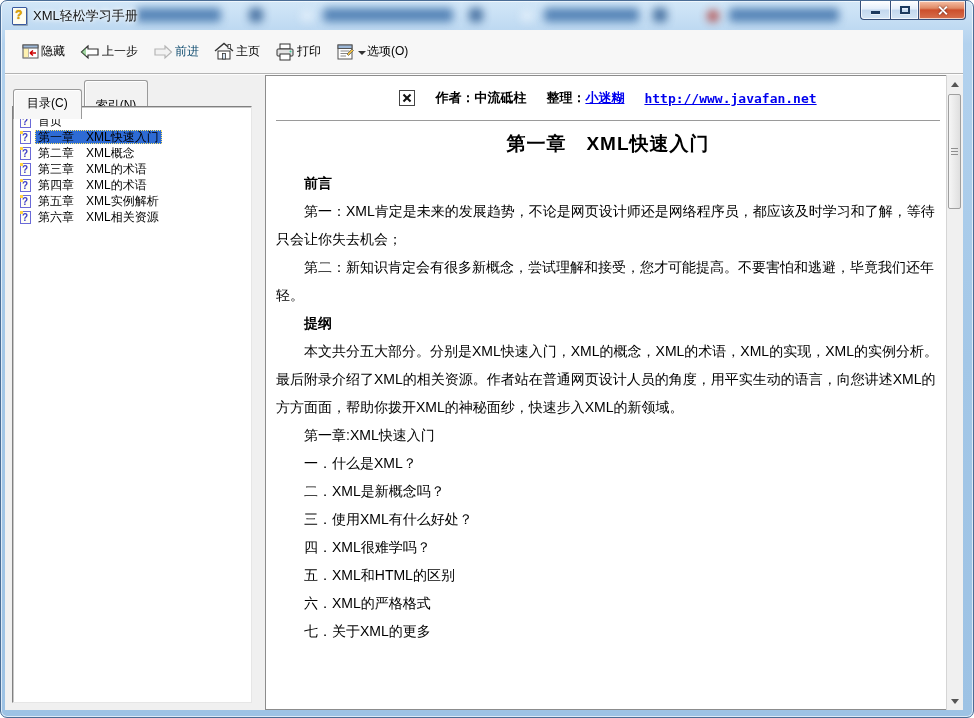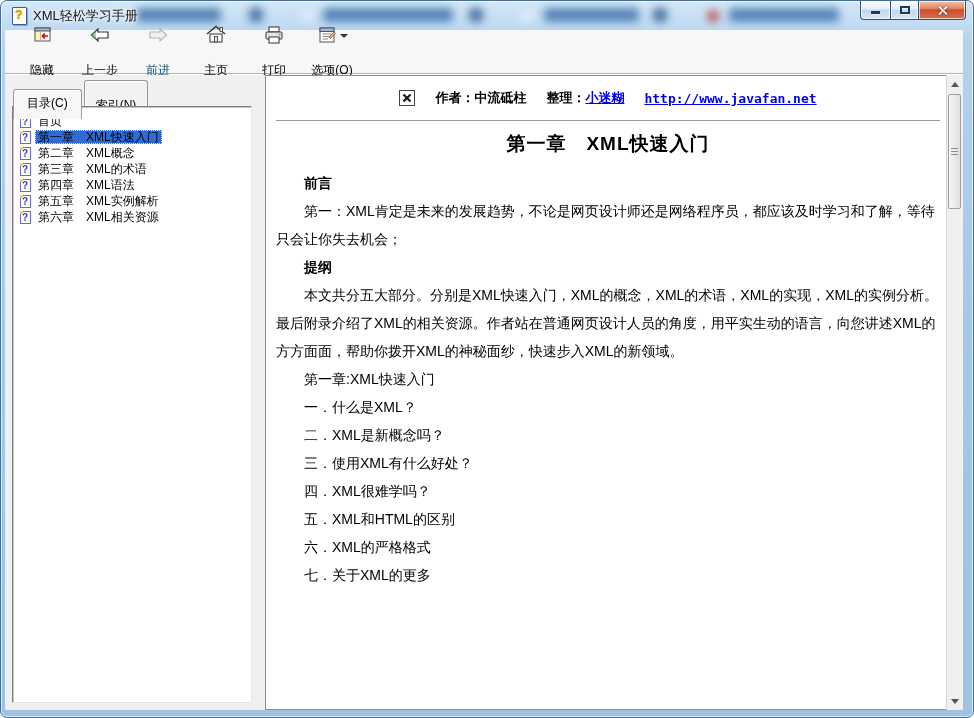--- a/index.html
+++ b/index.html
@@ -38,22 +38,22 @@
   .glyph-close::before,.glyph-close::after{content:"";position:absolute;left:5px;top:0;width:2px;height:11px;
     background:#fff;box-shadow:0 0 2px rgba(60,0,0,.8);}
   .glyph-close::before{transform:rotate(45deg);}
   .glyph-close::after{transform:rotate(-45deg);}
   
   .client{position:absolute;left:4px;top:29px;width:958px;height:680px;background:#f0f0f0;}
   
   .toolbar{position:absolute;left:0;top:0;width:958px;height:44px;background:#f7f7f7;
     border-bottom:1px solid #b4b4b4;box-shadow:0 1px 0 #fdfdfd;display:flex;align-items:center;
     padding-left:8px;box-sizing:border-box;}
-  .tbtn{display:flex;flex-direction:column;align-items:center;justify-content:flex-start;
-    min-width:44px;padding:1px 7px;font-size:12px;color:#000;gap:17px;cursor:default;}
+  .tbtn{display:flex;flex-direction:row;align-items:center;justify-content:flex-start;
+    min-width:44px;padding:1px 7px;font-size:12px;color:#000;gap:1px;cursor:default;}
   .tbtn .ic{height:21px;display:flex;align-items:flex-end;justify-content:center;}
   .tbtn.disabled{color:#0c4a6e;}
   .dd-arrow{display:inline-block;width:0;height:0;border-left:4px solid transparent;
     border-right:4px solid transparent;border-top:4px solid #333;margin-left:3px;margin-bottom:7px;}
   
   .sidebar{position:absolute;left:0;top:45px;width:260px;height:635px;background:#f0f0f0;}
   .tabs{position:absolute;left:8px;top:5px;display:flex;align-items:flex-end;}
   .tab{box-sizing:border-box;font-size:12px;color:#000;background:#f2f2f2;
     border:1px solid #9a9a9a;border-bottom:none;border-radius:3px 3px 0 0;
     box-shadow:inset 1px 1px 0 #fff;padding:16px 11px 5px;margin-right:2px;}
@@ -224,21 +224,21 @@
           <div class="tree-item">
             <span class="topic-icon"></span>
             <span class="tlabel">第二章　XML概念</span>
           </div>
           <div class="tree-item">
             <span class="topic-icon"></span>
             <span class="tlabel">第三章　XML的术语</span>
           </div>
           <div class="tree-item">
             <span class="topic-icon"></span>
-            <span class="tlabel">第四章　XML语法</span>
+            <span class="tlabel">第四章　XML的术语</span>
           </div>
           <div class="tree-item">
             <span class="topic-icon"></span>
             <span class="tlabel">第五章　XML实例解析</span>
           </div>
           <div class="tree-item">
             <span class="topic-icon"></span>
             <span class="tlabel">第六章　XML相关资源</span>
           </div>
         </div>
@@ -254,20 +254,21 @@
           <span>作者：中流砥柱</span>
           <span>
             <span>整理：</span><a class="hlink">小迷糊</a>
           </span>
           <a class="hlink url-link">http://www.javafan.net</a>
         </div>
         <hr class="rule">
         <div class="doc-title">第一章　XML快速入门</div>
         <p class="block heading">前言</p>
         <p class="block">第一：XML肯定是未来的发展趋势，不论是网页设计师还是网络程序员，都应该及时学习和了解，等待只会让你失去机会；</p>
+        <p class="block">第二：新知识肯定会有很多新概念，尝试理解和接受，您才可能提高。不要害怕和逃避，毕竟我们还年轻。</p>
         <p class="block heading">提纲</p>
         <p class="block">本文共分五大部分。分别是XML快速入门，XML的概念，XML的术语，XML的实现，XML的实例分析。最后附录介绍了XML的相关资源。作者站在普通网页设计人员的角度，用平实生动的语言，向您讲述XML的方方面面，帮助你拨开XML的神秘面纱，快速步入XML的新领域。</p>
         <p class="block">第一章:XML快速入门</p>
         <p class="block">一．什么是XML？</p>
         <p class="block">二．XML是新概念吗？</p>
         <p class="block">三．使用XML有什么好处？</p>
         <p class="block">四．XML很难学吗？</p>
         <p class="block">五．XML和HTML的区别</p>
         <p class="block">六．XML的严格格式</p>
         <p class="block">七．关于XML的更多</p>

